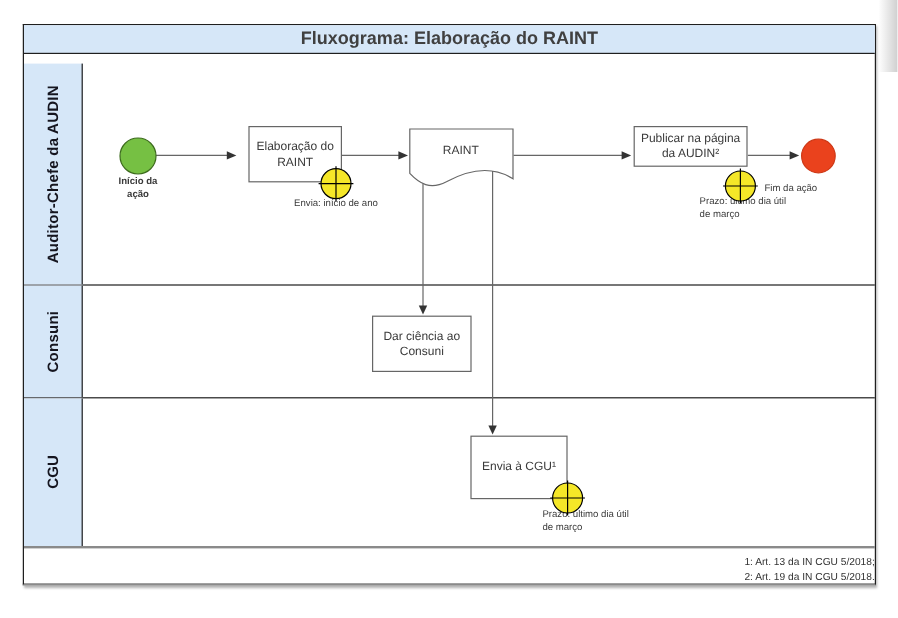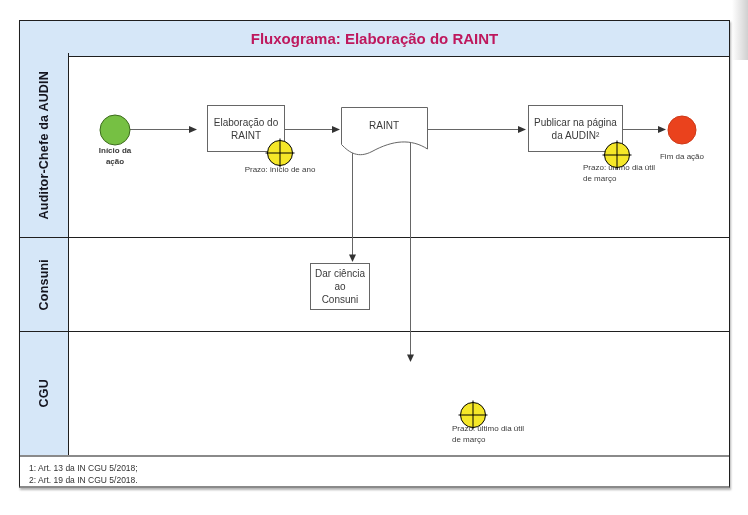--- a/index.html
+++ b/index.html
@@ -6,38 +6,38 @@
   body { background:#fff; font-family:"Liberation Sans", sans-serif; }
   .canvas { position:relative; width:748px; height:515px; background:#ffffff; overflow:hidden; }
 
   .page-shade { position:absolute; top:0; right:0; width:16px; height:60px;
     background:linear-gradient(to right, rgba(255,255,255,0), rgba(150,150,150,0.45)); z-index:6; }
 
   .frame { position:absolute; left:19px; top:20px; width:711px; height:468px;
     background:#fff; border:1px solid #1f1f1f; border-bottom:2px solid #8a8a8a;
     box-shadow:1px 2px 2px rgba(0,0,0,0.30); z-index:1; }
 
-  .title-bar { position:absolute; left:0; top:0; width:100%; height:36px;
+  .title-bar { position:absolute; left:0; top:0; width:100%; height:24px;
     background:#d6e7f8; border-bottom:1px solid #1f1f1f;
     display:flex; align-items:center; justify-content:center;
-    font-weight:700; font-size:15px; color:#be185d; }
+    font-weight:700; font-size:15px; color:#404040; }
 
   .lane { position:absolute; left:0; width:100%; }
   .lane-1 { top:32px;  height:185px; border-bottom:1px solid #1f1f1f; }
   .lane-2 { top:217px; height:94px;  border-bottom:1px solid #1f1f1f; }
   .lane-3 { top:311px; height:125px; border-bottom:2px solid #8a8a8a; }
 
   .lane-label { position:absolute; left:0; top:0; bottom:0; width:49px;
     background:#d6e7f8; border-right:1px solid #1f1f1f;
     display:flex; align-items:center; justify-content:center; }
   .lane-label span { writing-mode:vertical-rl; transform:rotate(180deg);
     font-weight:700; font-size:12.5px; color:#15151f; white-space:nowrap; letter-spacing:0.2px; }
 
   .footnotes { position:absolute; left:0; top:436px; width:100%; height:26px;
-    padding:5px 0 0 9px; font-size:8.5px; line-height:12px; color:#333; }
+    padding:5px 0 0 9px; font-size:8.5px; line-height:12px; color:#333;text-align:right; }
 
   svg.layer { position:absolute; left:0; top:0; z-index:2; }
   svg.layer-top { z-index:4; }
 
   .node-box { position:absolute; background:#fff; border:1px solid #666;
     display:flex; align-items:center; justify-content:center; text-align:center;
     font-size:10px; line-height:13px; color:#3a3a3a; white-space:pre-line; z-index:3; }
 
   .shape-label { position:absolute; font-size:8px; line-height:10.5px; color:#3a3a3a;
     white-space:pre-line; z-index:3; }
@@ -94,35 +94,36 @@
       <polygon points="410.5,362 407,354.5 414,354.5"></polygon>
     </g>
     <path d="M341.5,107.5 H427.5 V149 C411,138.5 393,140 372,151.5 C358.5,158.5 349.5,153 341.5,144.5 Z" fill="#ffffff" stroke="#666" stroke-width="1"></path>
     <circle cx="115" cy="130" r="15" stroke-width="1" stroke="#3d6b1e" fill="#76c043"></circle>
     <circle cx="682" cy="130" r="14" stroke-width="1" stroke="#ce3917" fill="#ea421d"></circle>
   </svg>
 
   <div class="node-box" style="left:186px; top:105px; width:78px; height:47px;margin-left:21px;">Elaboração do
 RAINT</div>
 
-  <div class="node-box" style="left:528px; top:105px; width:95px; height:47px;">Publicar na página
+  <div class="node-box" style="left:528px; top:105px; width:95px; height:34px;">Publicar na página
 da AUDIN²</div>
 
-  <div class="node-box" style="left:310px; top:263px; width:60px; height:47px;">Dar ciência ao
+  <div class="node-box" style="left:310px; top:263px; width:83px; height:47px;">Dar ciência ao
 Consuni</div>
 
+  <div class="node-box" style="left:392px; top:363px; width:81px; height:53px;">Envia à CGU¹</div>
 
   <div class="doc-label" style="left:344px; top:120px; width:80px;">RAINT</div>
 
   <div class="shape-label lbl-center" style="left:85px; top:146px; width:60px;font-weight:bold;">Início da
 ação</div>
 
-  <div class="shape-label lbl-center" style="left:647px; top:152px; width:70px;">Fim da ação</div>
+  <div class="shape-label lbl-center" style="left:624px; top:152px; width:70px;">Fim da ação</div>
 
-  <div class="shape-label lbl-center" style="left:225px; top:165px; width:110px;">Prazo: início de ano</div>
+  <div class="shape-label lbl-center" style="left:225px; top:165px; width:110px;">Envia: início de ano</div>
 
   <div class="shape-label" style="left:583px; top:163px; width:88px;">Prazo: último dia útil
 de março</div>
 
   <div class="shape-label" style="left:452px; top:424px; width:88px;">Prazo: último dia útil
 de março</div>
 
   <svg class="layer layer-top" width="748" height="515">
     <g>
       <circle cx="280" cy="153" r="12.5" stroke="#000" stroke-width="1" fill="#f5e728"></circle>

